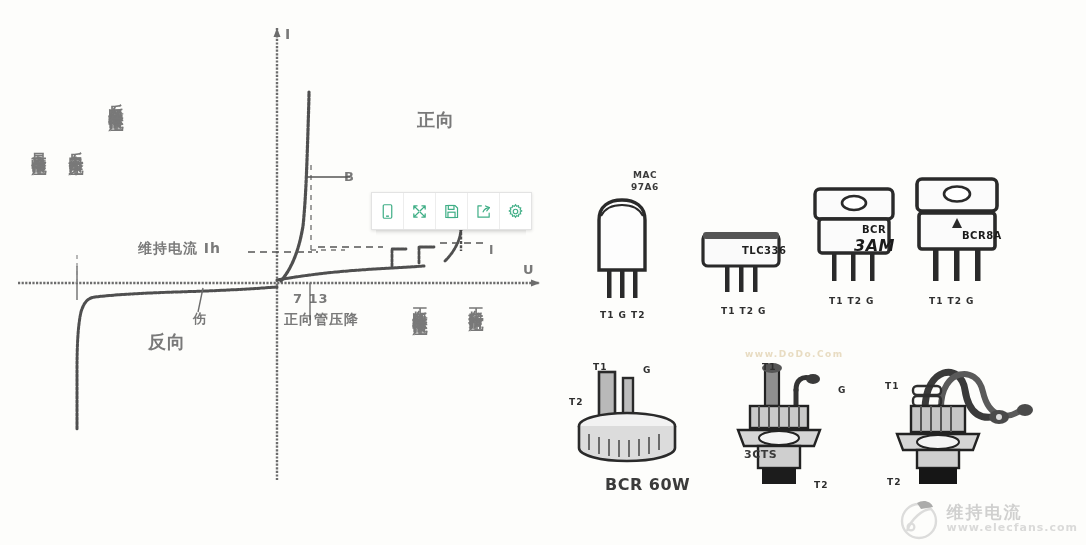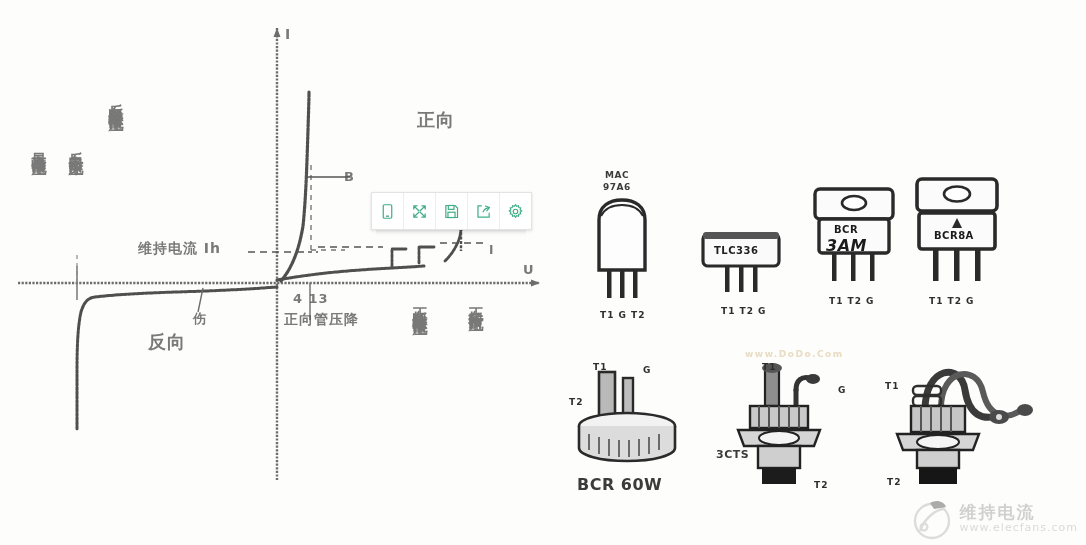--- a/index.html
+++ b/index.html
@@ -62,40 +62,40 @@
     letter-spacing:5px;
     font-family:"DejaVu Sans","Liberation Sans",sans-serif;
     opacity:.85;
   }
 
   
   .parts{position:absolute;left:555px;top:165px;width:500px;height:350px;}
   .part{position:absolute;}
   .part-name{
     position:absolute;font-size:9px;font-weight:700;color:#3b3b3b;
-    letter-spacing:.5px;white-space:nowrap;text-align:right;
+    letter-spacing:.5px;white-space:nowrap;text-align:right;margin-left:28px;
   }
   .pin-label{
     position:absolute;font-size:9px;font-weight:700;color:#2e2e2e;
     letter-spacing:1px;white-space:nowrap;margin-top:9px;
   }
   .watermark-small{
     position:absolute;left:745px;top:349px;
     font-size:9px;color:#e8dcc2;letter-spacing:1.5px;font-weight:700;
   }
 
   
   .brand{
     position:absolute;right:8px;bottom:4px;
     display:flex;align-items:center;gap:6px;opacity:.45;
   }
   .brand-txt{display:flex;flex-direction:column;line-height:1.05;}
   .brand-cn{font-size:17px;color:#9a9a9a;font-weight:700;letter-spacing:2px;
             font-family:"DejaVu Sans","Liberation Sans",sans-serif;}
-  .brand-url{font-size:11px;color:#b0b0b0;letter-spacing:1px;font-weight:400;}
+  .brand-url{font-size:11px;color:#b0b0b0;letter-spacing:1px;font-weight:700;}
 </style>
 </head>
 <body>
 
 <div class="page">
 
   <div class="curve-fig">
     <svg class="curve-svg" width="545" height="545" viewBox="0 0 545 545">
       <defs>
         <pattern id="dots" width="3" height="3" patternUnits="userSpaceOnUse">
@@ -146,21 +146,21 @@
     </svg>
 
     <div class="cn-label" style="left:285px;top:26px;font-size:14px;">I</div>
     <div class="cn-label" style="left:523px;top:262px;font-size:13px;">U</div>
 
     <div class="cn-label" style="left:417px;top:108px;font-size:18px;">正向</div>
     <div class="cn-label" style="left:148px;top:330px;font-size:18px;">反向</div>
 
     <div class="cn-label" style="left:138px;top:240px;font-size:14px;">维持电流 Ih</div>
 
-    <div class="cn-label" style="left:293px;top:291px;font-size:13px;">4 13</div>
+    <div class="cn-label" style="left:293px;top:291px;font-size:13px;">7 13</div>
     <div class="cn-label" style="left:284px;top:311px;font-size:14px;">正向管压降</div>
 
     <div class="cn-label" style="left:193px;top:310px;font-size:13px;">伤</div>
 
     <div class="cn-label" style="left:344px;top:169px;font-size:13px;">B</div>
     <div class="cn-label" style="left:489px;top:243px;font-size:12px;">I</div>
 
     <div class="cn-label vert" style="left:29px;top:140px;font-size:15px;">最高峰值电压</div>
     <div class="cn-label vert" style="left:66px;top:140px;font-size:15px;">反向击穿电压</div>
     <div class="cn-label vert" style="left:106px;top:92px;font-size:15px;">反向断续峰值电压</div>

